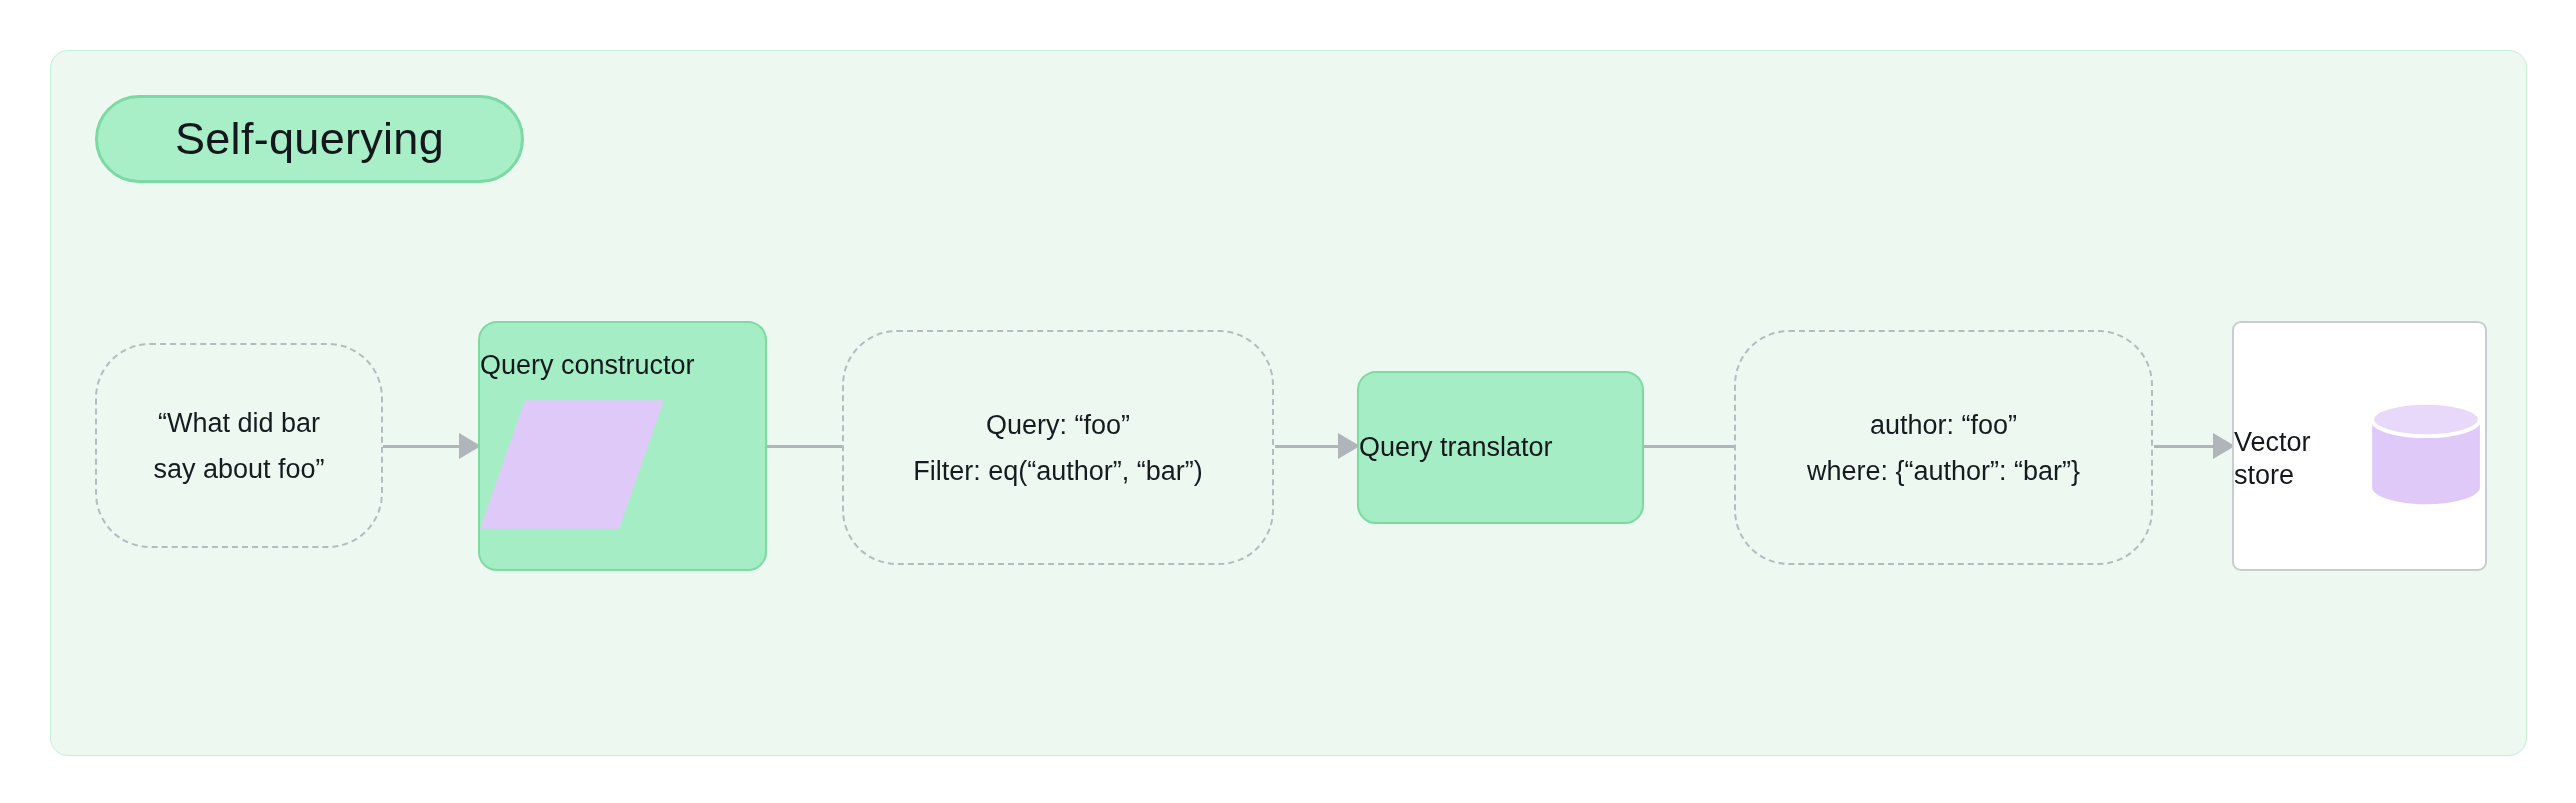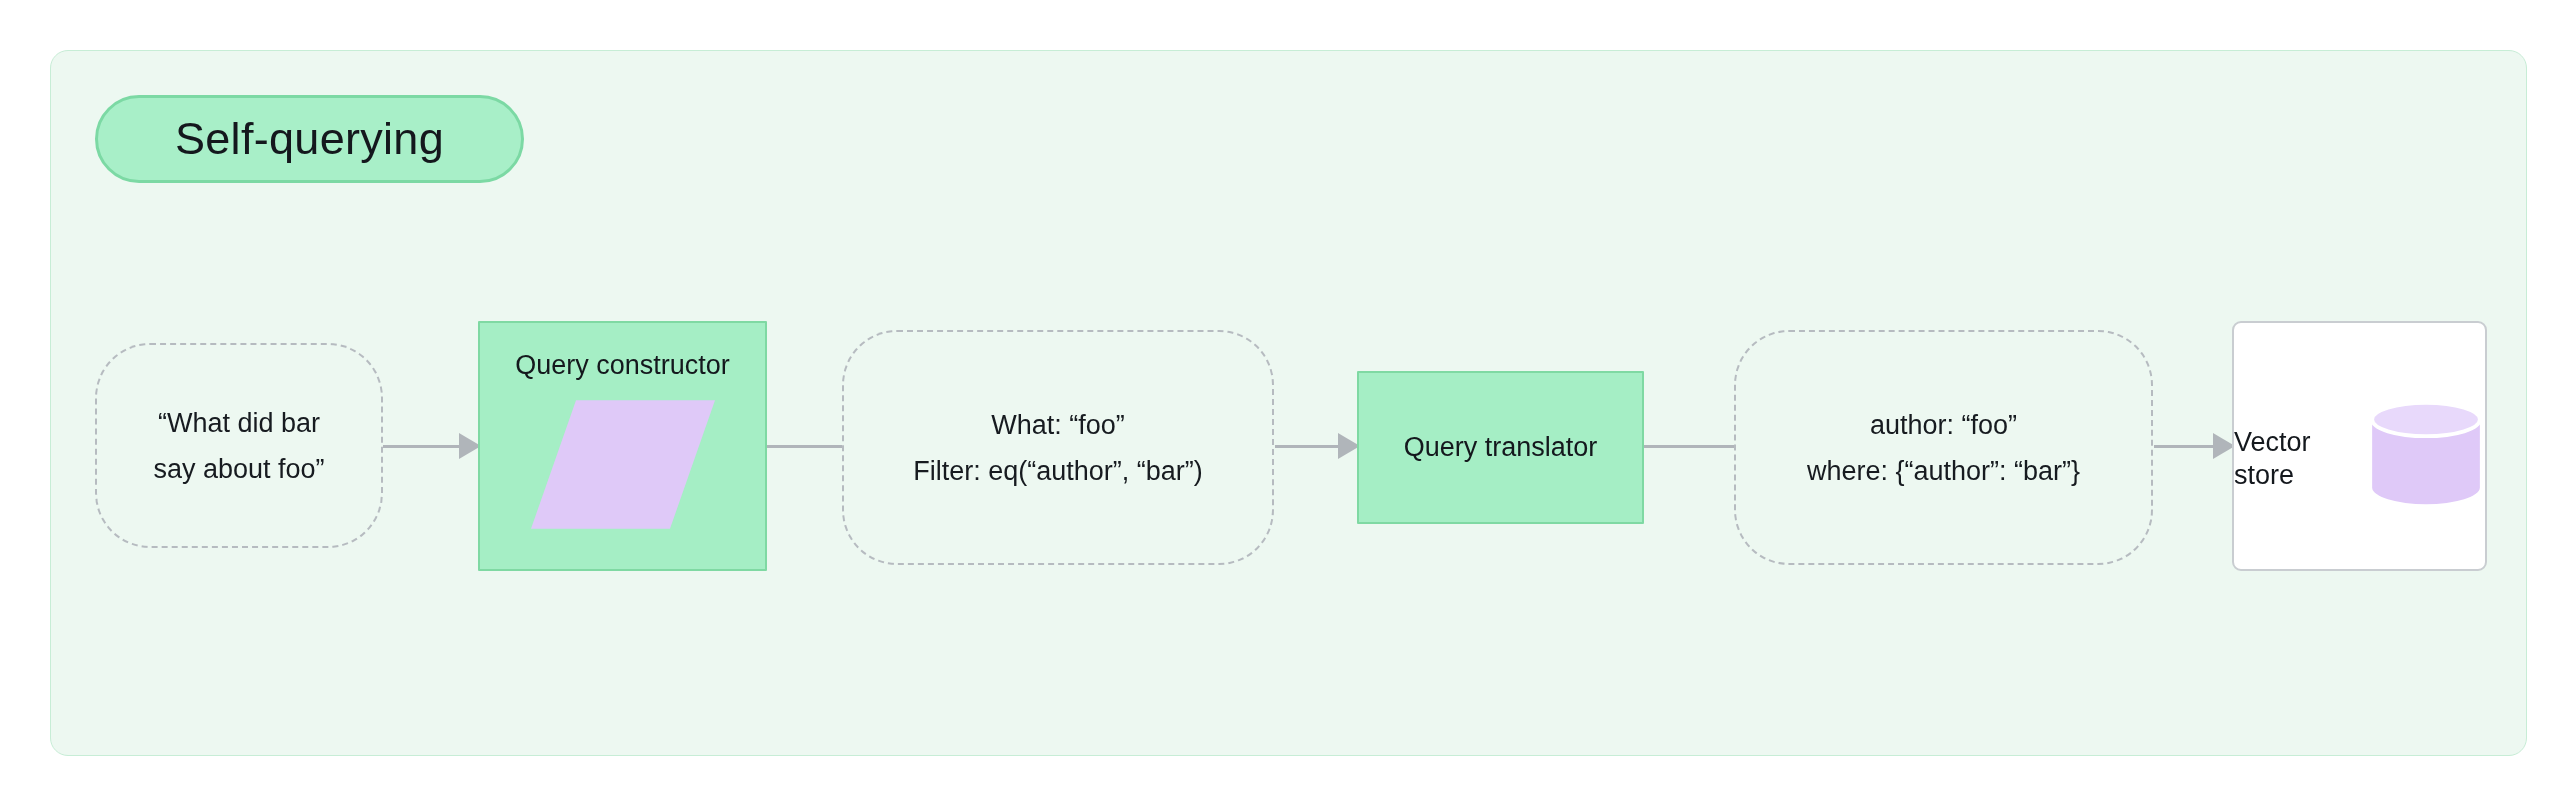--- a/index.html
+++ b/index.html
@@ -56,25 +56,25 @@
     justify-content: center;
     font-size: 27px;
     line-height: 46px;
     text-align: center;
     color: #171b20;
   }
   .node-green {
     position: absolute;
     background: #a5eec5;
     border: 2.6px solid #7fd9a3;
-    border-radius: 1px;
+    border-radius: 19px;
     box-sizing: border-box;
     display: flex;
     flex-direction: column;
-    align-items: center;
+    align-items: flex-start;
     font-size: 27px;
     color: #14181d;
   }
   .node-green .node-title {
     margin-top: 26px;
     line-height: 33px;
   }
   .node-green.centered {
     justify-content: center;
   }
@@ -145,21 +145,21 @@
           <polygon points="70,0 286,0 216,200 0,200" fill="#dfc9f8"></polygon>
         </svg>
       </div>
     </div>
 
     <div>
       <div class="conn-line" style="left:716px; width:75px;"></div>
     </div>
 
     <div class="node-dashed" style="left:791px; top:279px; width:432px; height:235px;">
-      <div>What: “foo”</div>
+      <div>Query: “foo”</div>
       <div>Filter: eq(“author”, “bar”)</div>
     </div>
 
     <div>
       <div class="conn-line" style="left:1224px; width:63px;"></div>
       <div class="conn-head" style="left:1287px;"></div>
     </div>
 
     <div class="node-green centered" style="left:1306px; top:320px; width:287px; height:153px;">
       <div class="node-title">Query translator</div>

